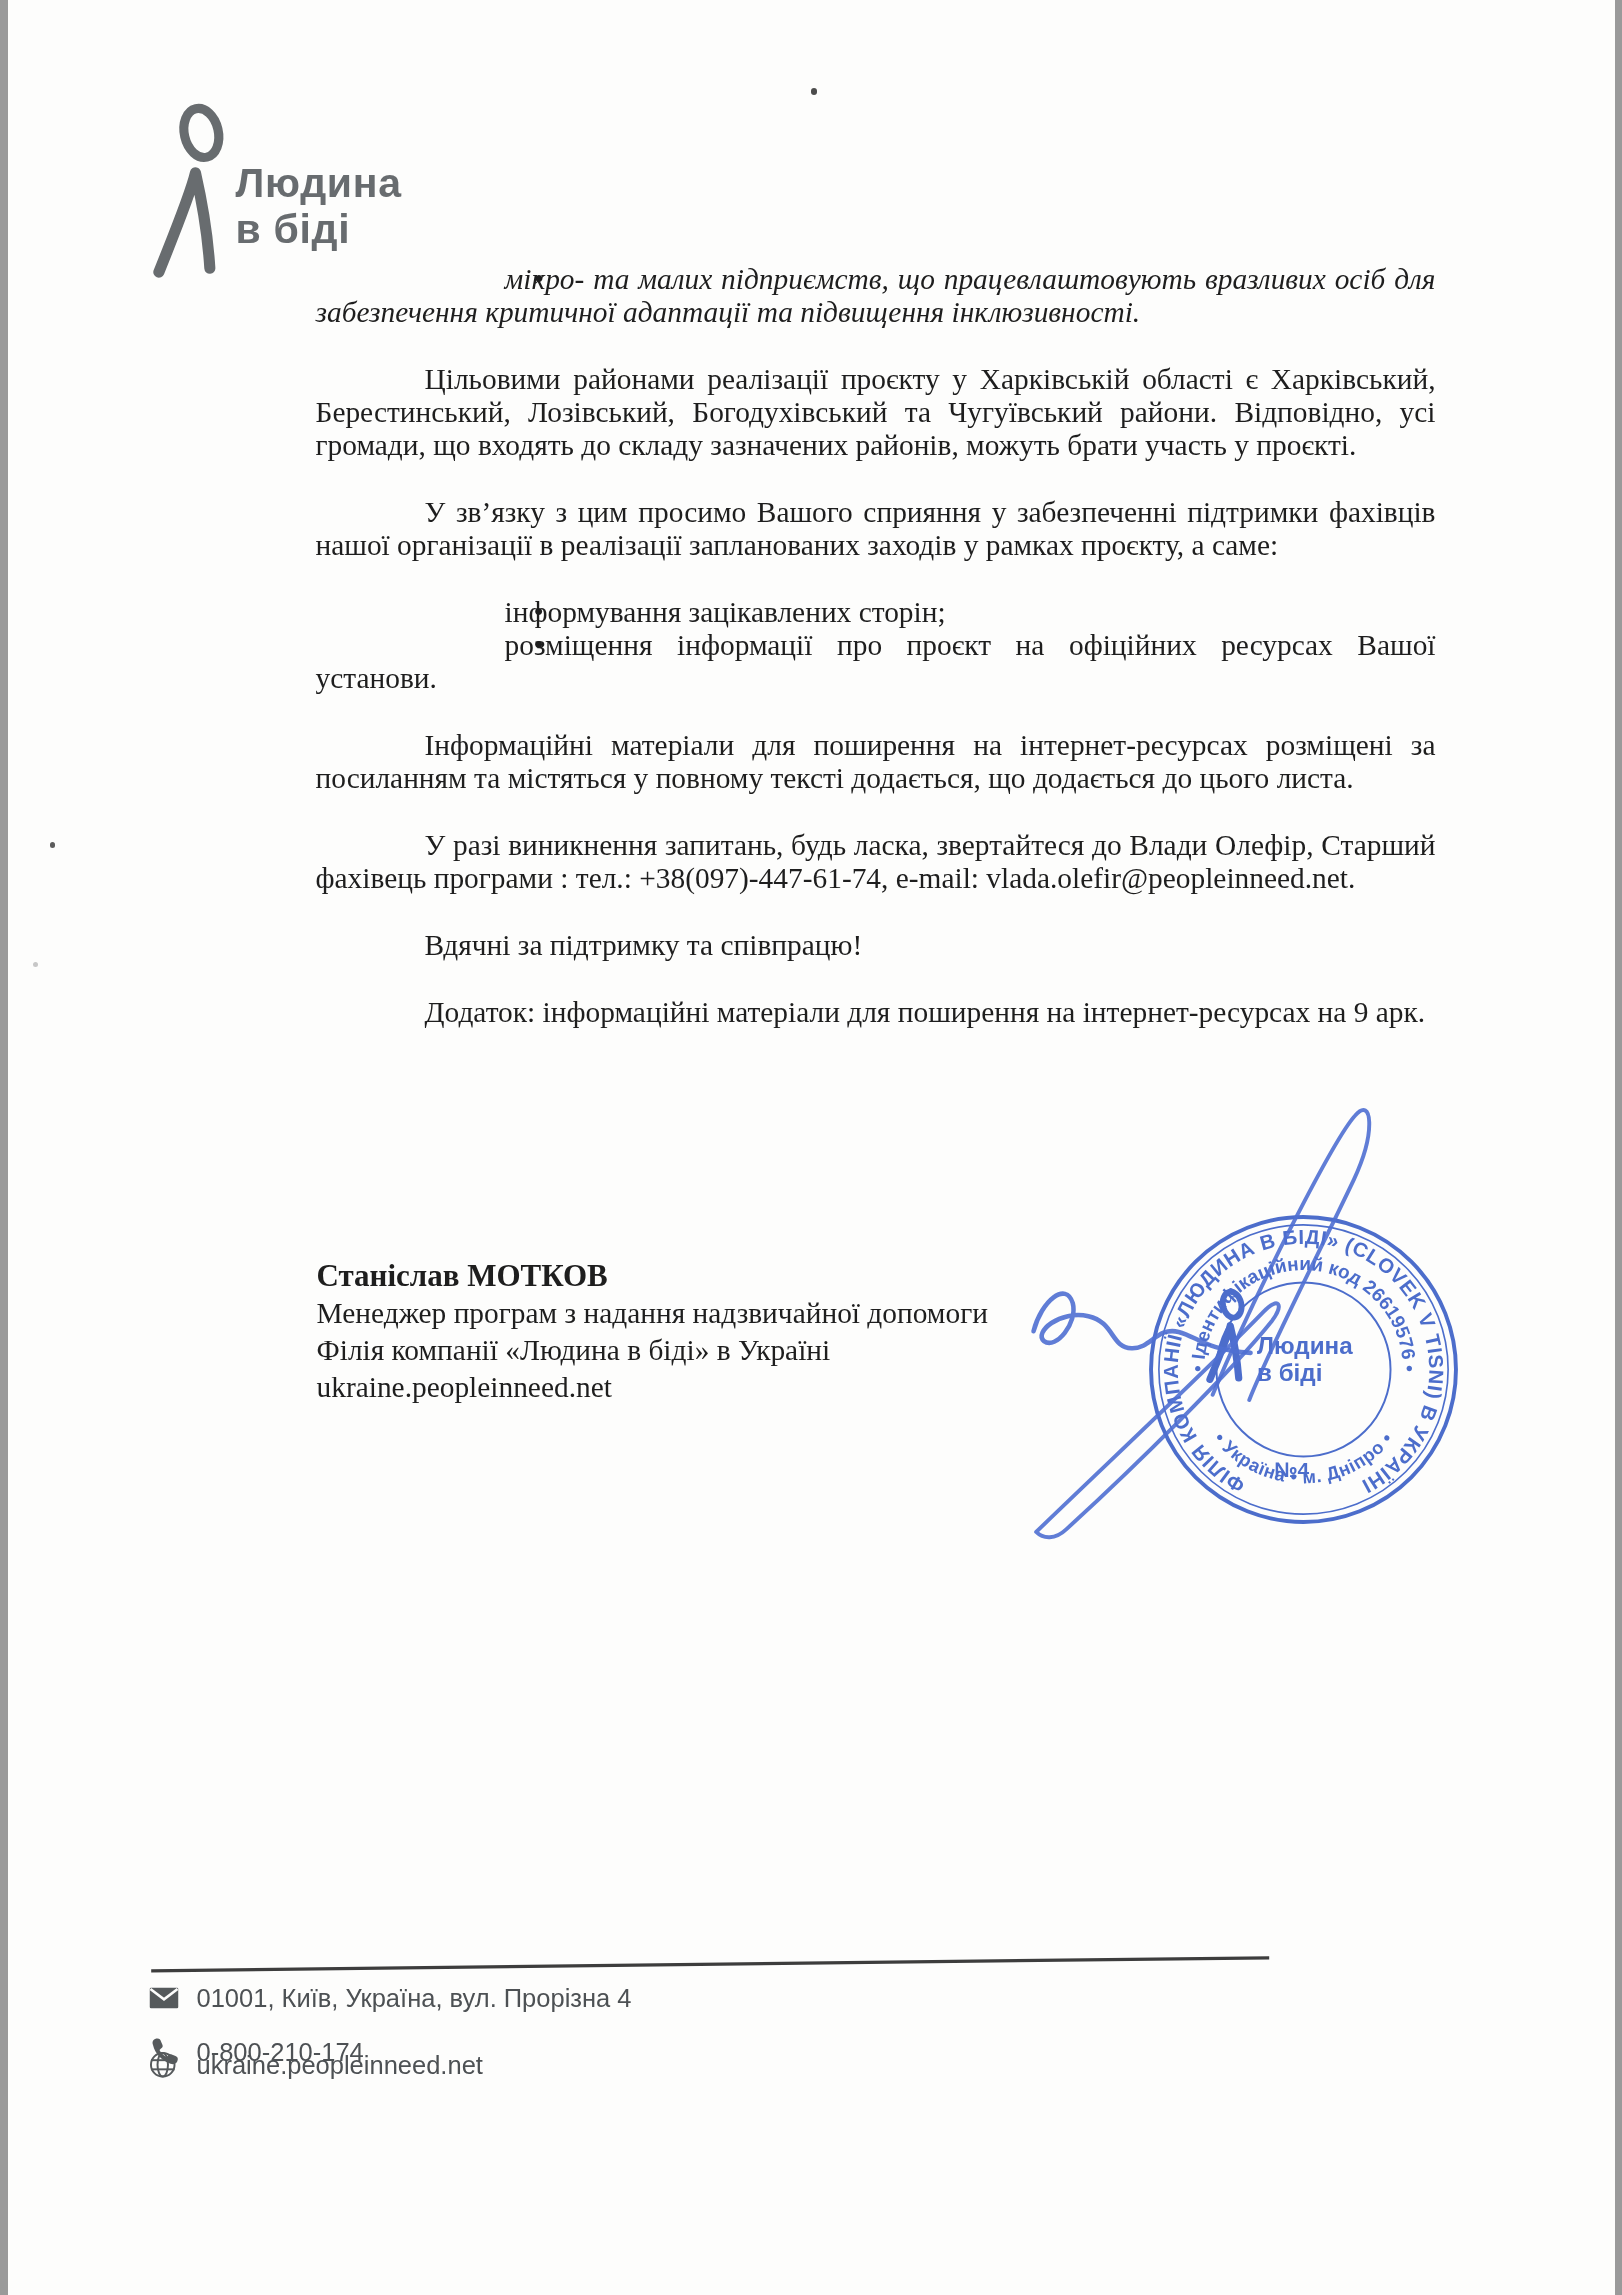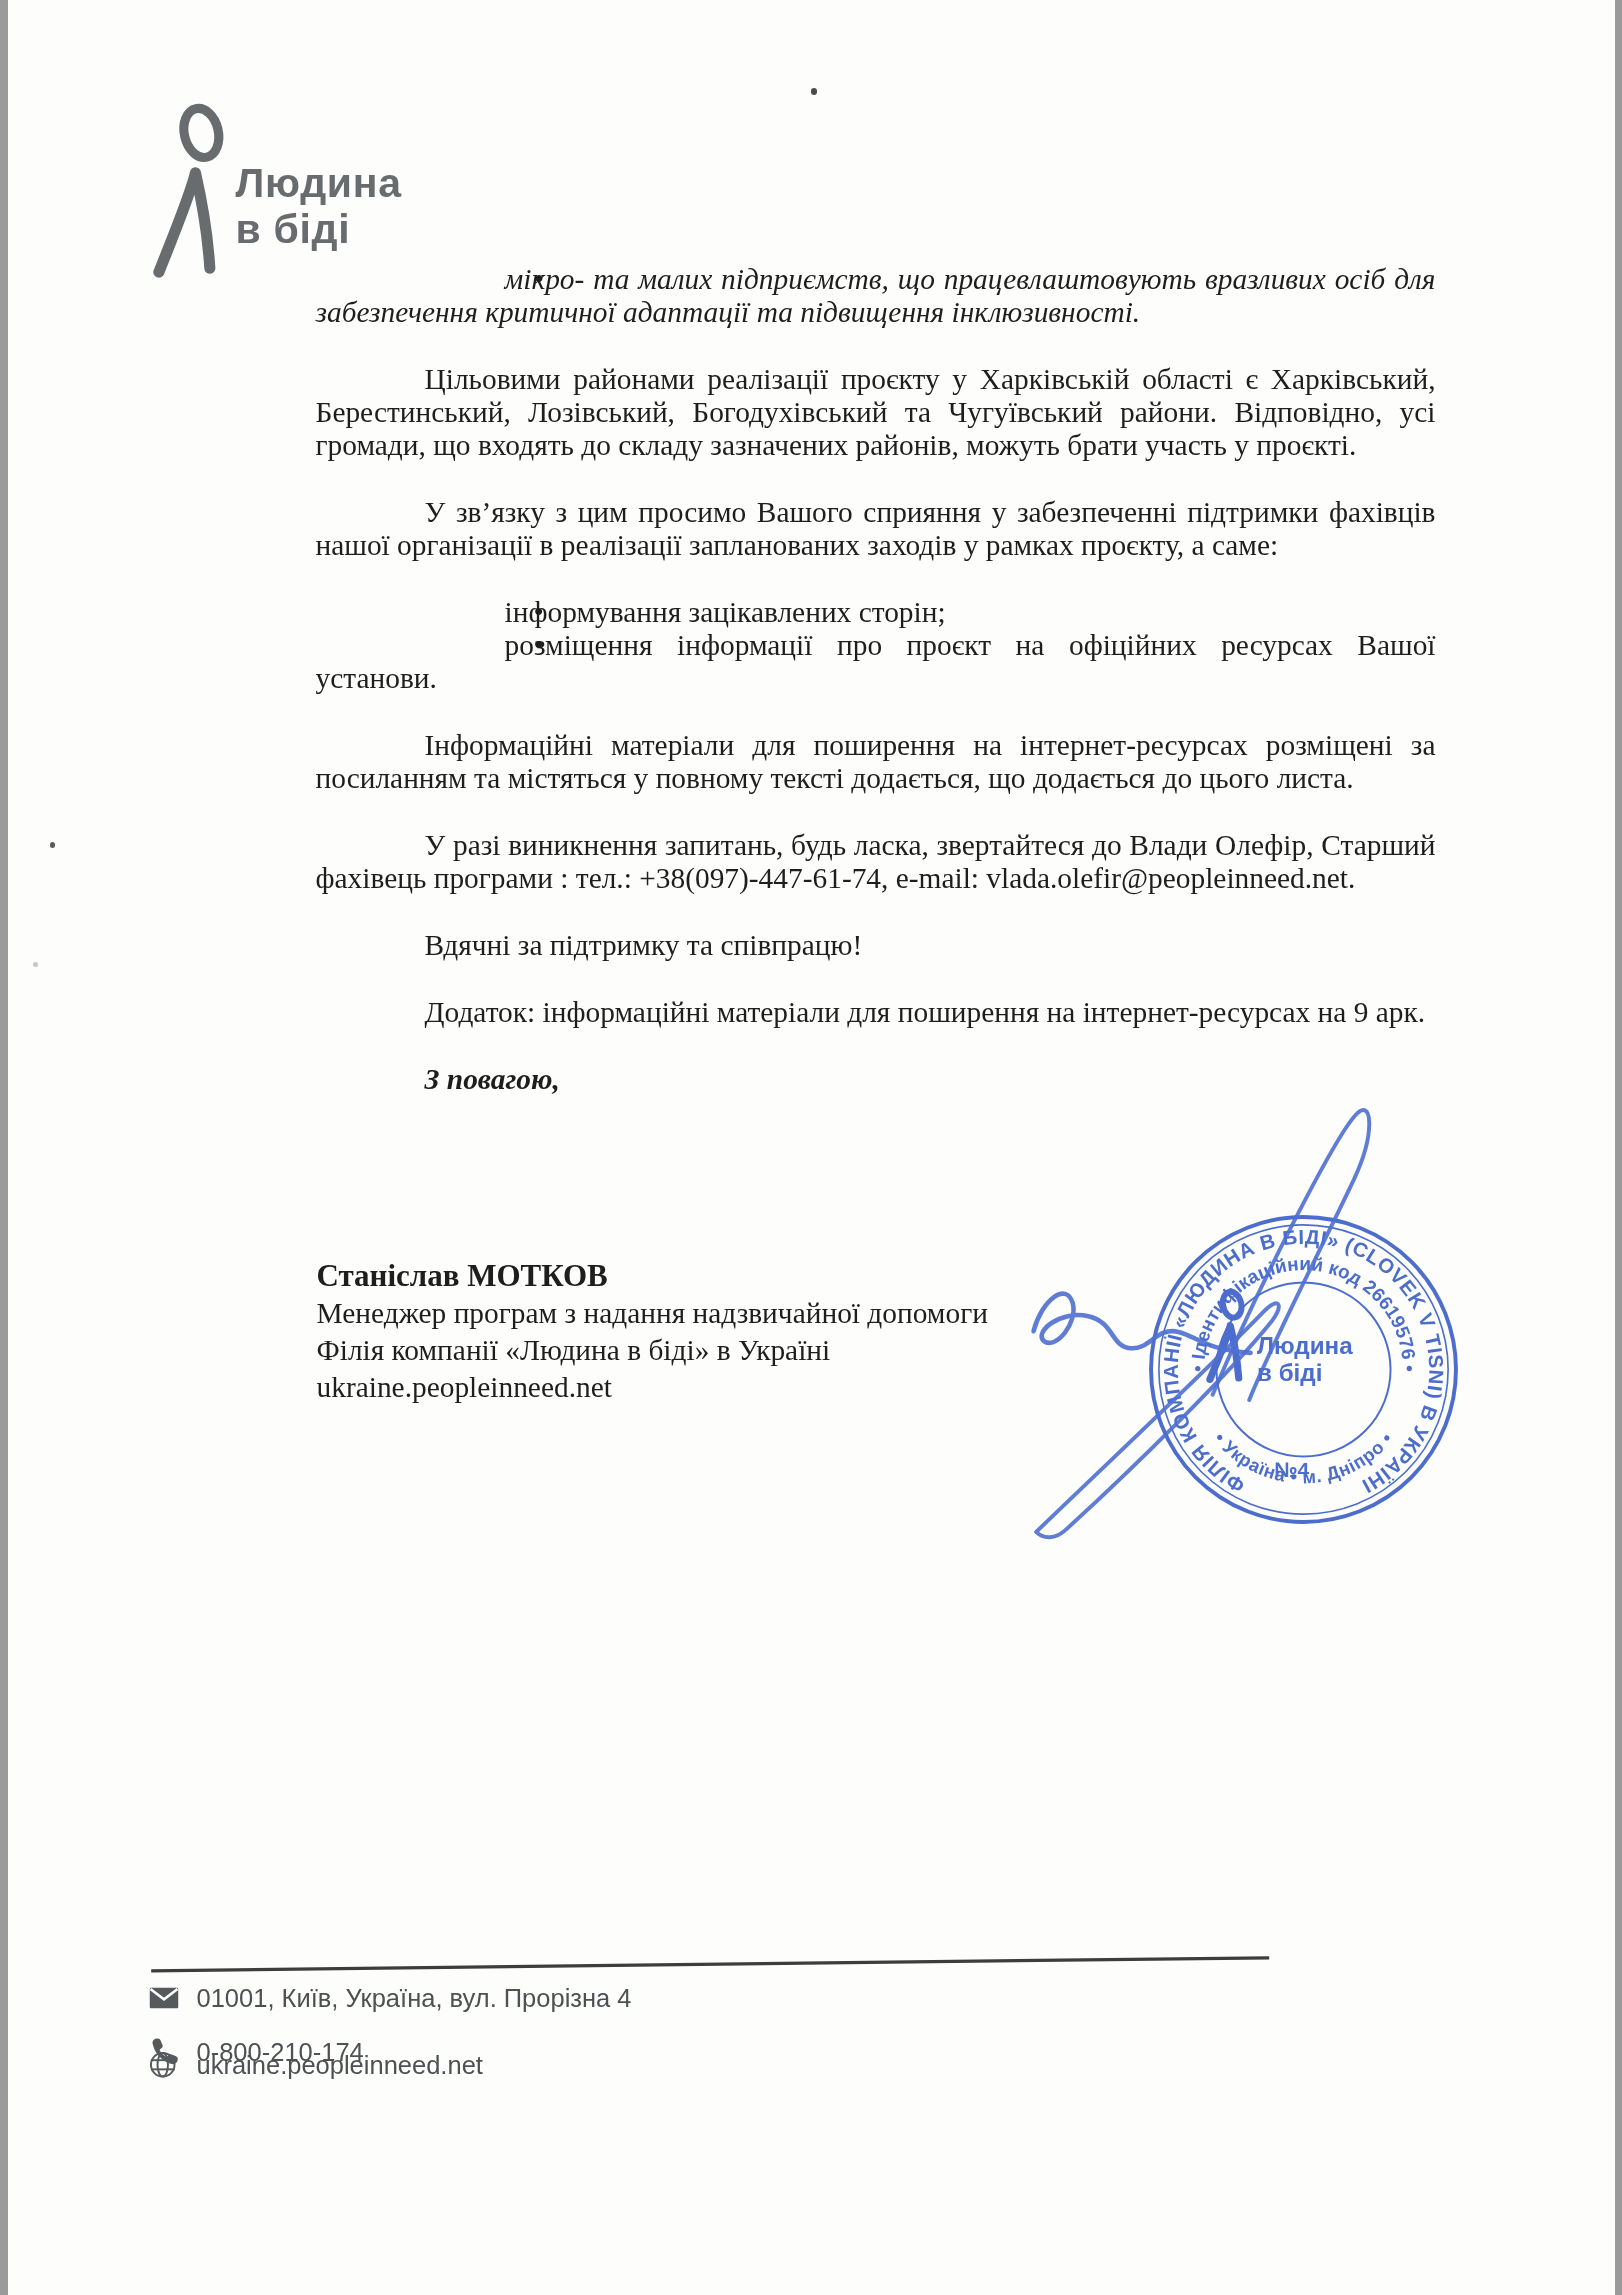--- a/index.html
+++ b/index.html
@@ -83,21 +83,20 @@
     </ul>
 
     <p class="indent">Інформаційні матеріали для поширення на інтернет-ресурсах розміщені за посиланням та містяться у повному тексті додається, що додається до цього листа.</p>
 
     <p class="indent">У разі виникнення запитань, будь ласка, звертайтеся до Влади Олефір, Старший фахівець програми : тел.: +38(097)-447-61-74, e-mail: vlada.olefir@peopleinneed.net.</p>
 
     <p class="indent">Вдячні за підтримку та співпрацю!</p>
 
     <p class="indent">Додаток: інформаційні матеріали для поширення на інтернет-ресурсах на 9 арк.</p>
 
-    <p class="indent closing">З повагою,</p>
   </div>
 
   <div class="sigblock">
     <div class="name">Станіслав МОТКОВ</div>
     <div>Менеджер програм з надання надзвичайної допомоги</div>
     <div>Філія компанії «Людина в біді» в Україні</div>
     <div>ukraine.peopleinneed.net</div>
   </div>
 
   <svg class="stamp" viewBox="0 0 570 570">

